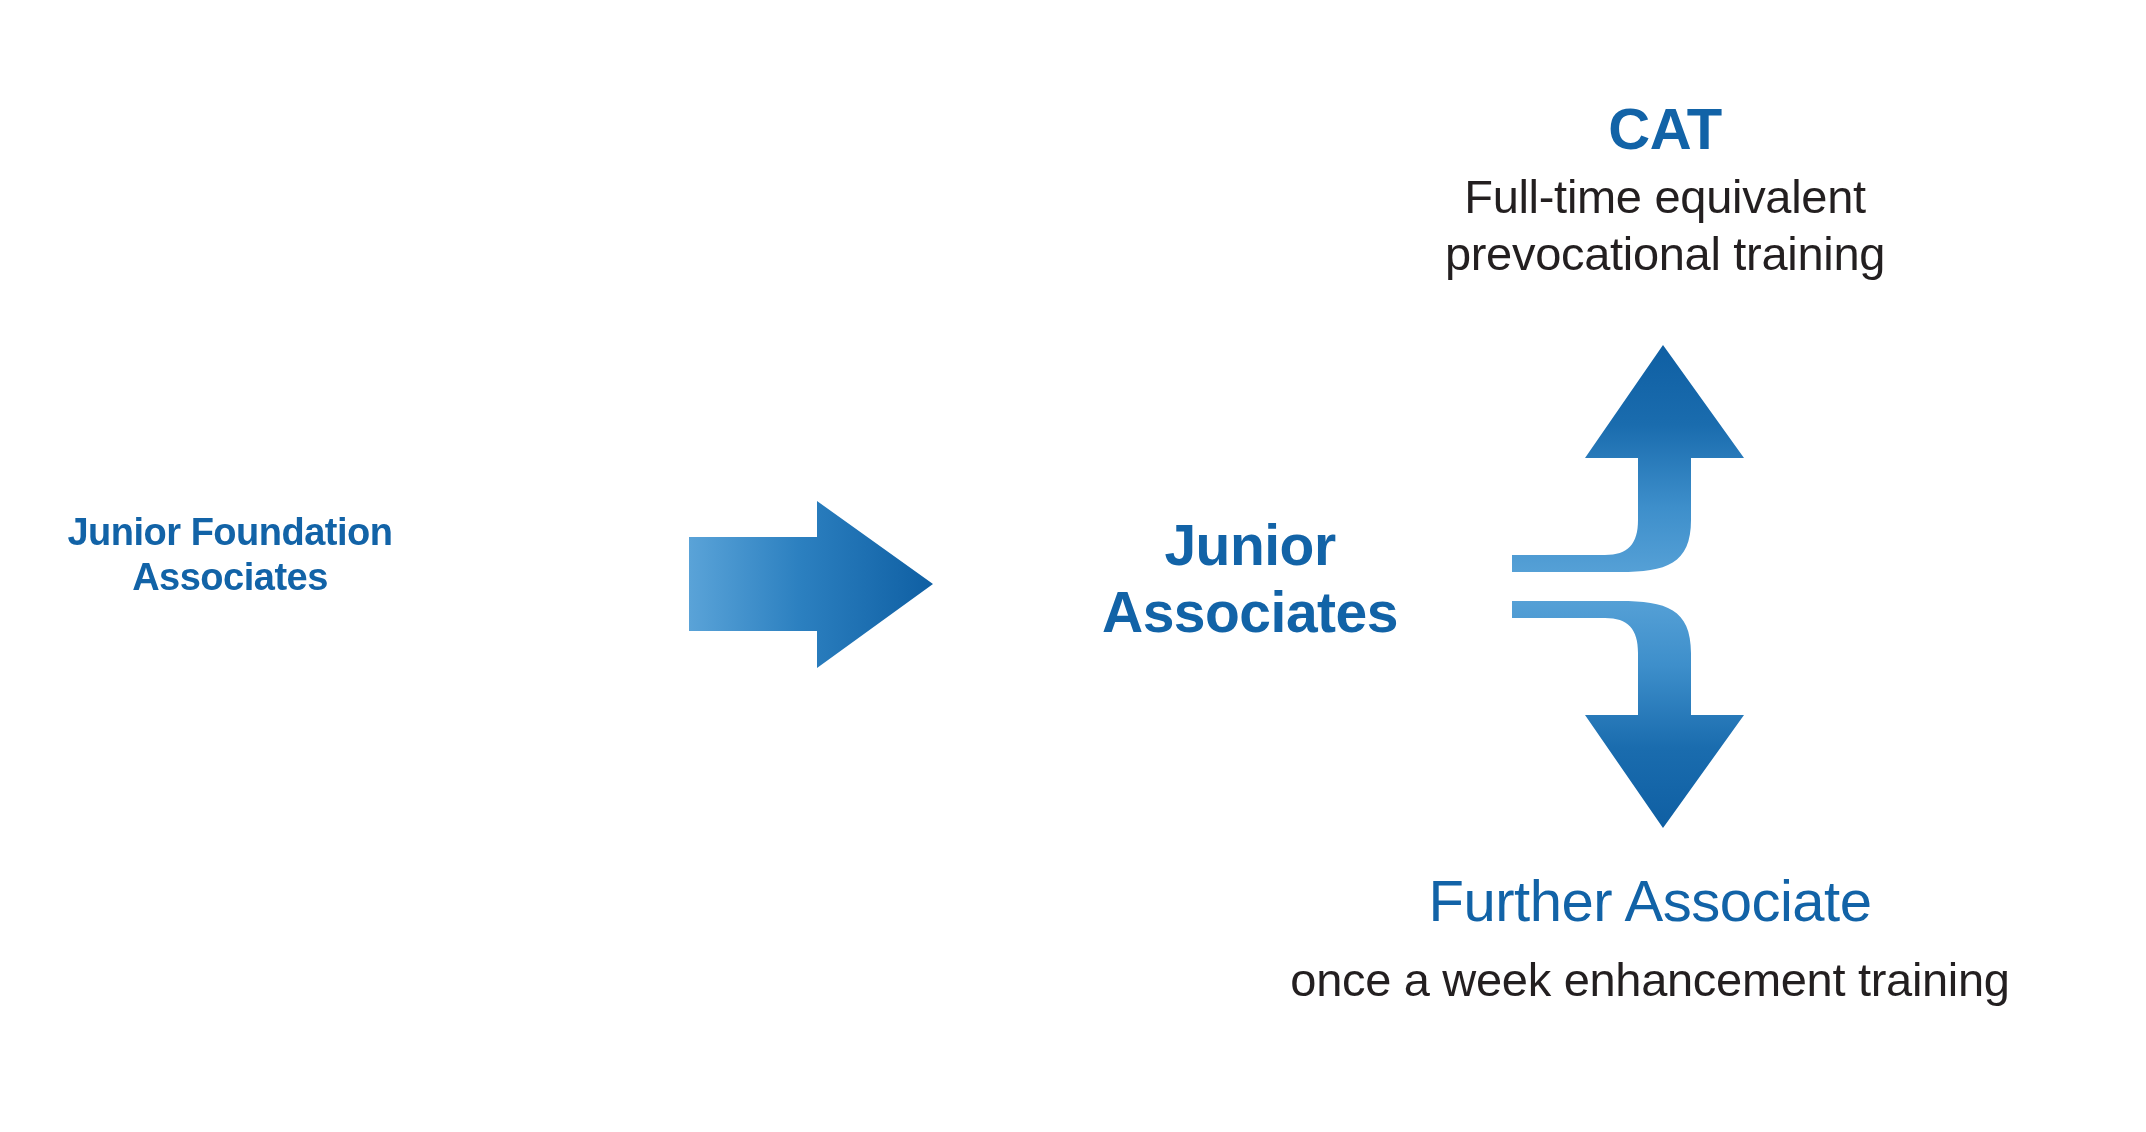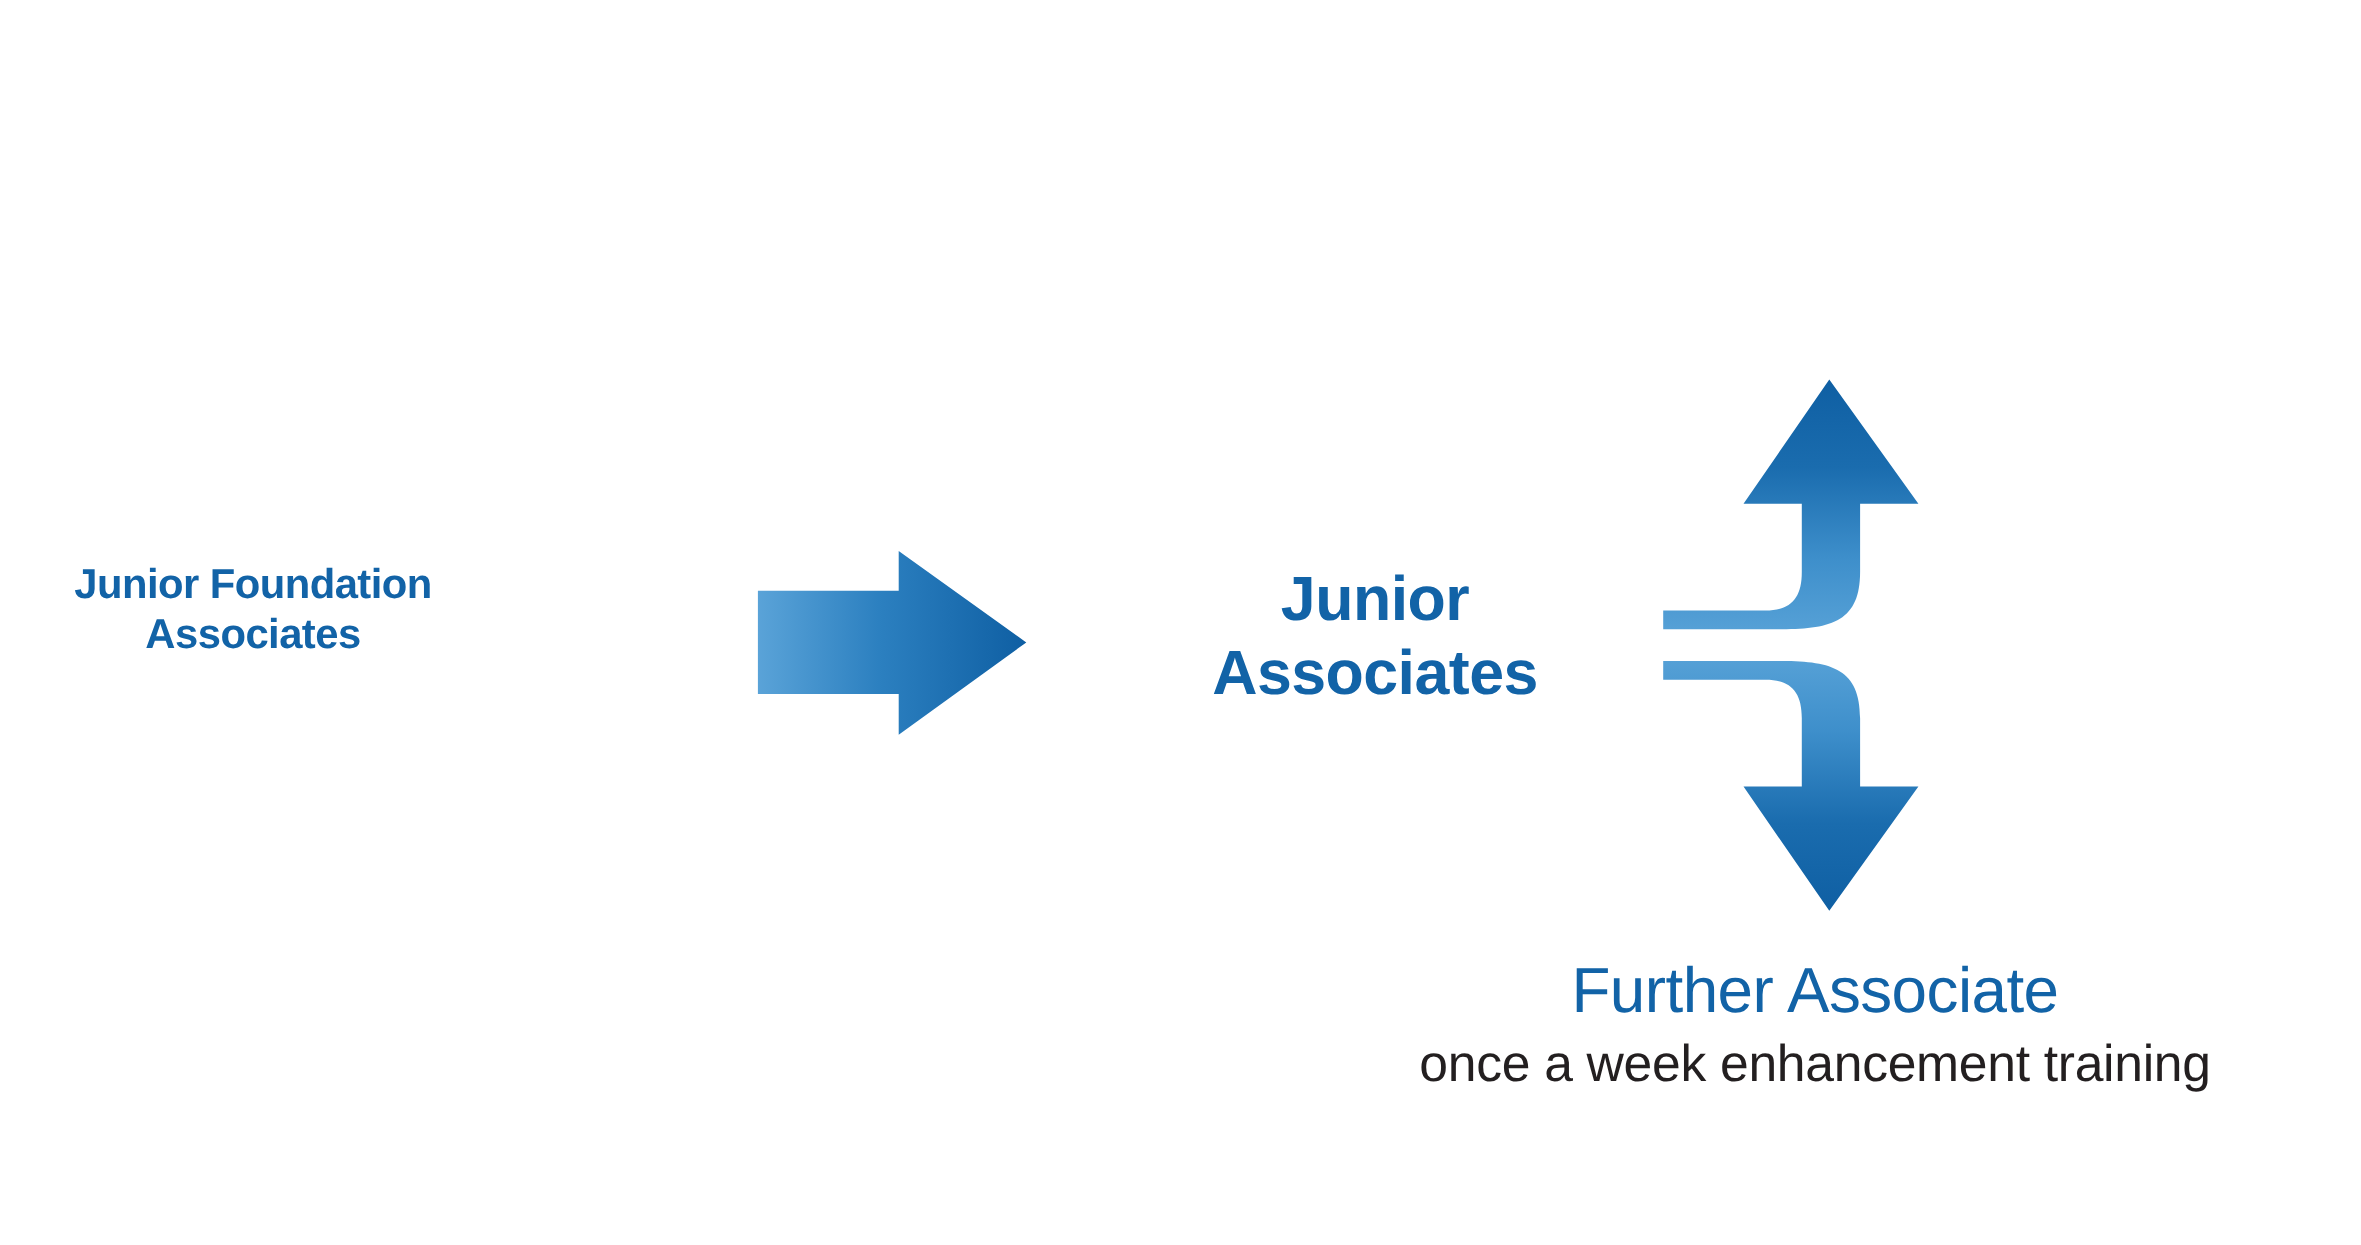--- a/index.html
+++ b/index.html
@@ -81,21 +81,21 @@
     font-weight: normal;
     font-size: 58px;
     line-height: 1.0;
     letter-spacing: -0.5px;
   }
   #fa-desc {
     color: #231f20;
     font-weight: normal;
     font-size: 47px;
     line-height: 1.2;
-    margin-top: 9px;
+    margin-top: 22px;
     letter-spacing: -0.3px;
   }
 
   
   #right-arrow {
     position: absolute;
     left: 686px;
     top: 498px;
     width: 250px;
     height: 175px;
@@ -125,20 +125,25 @@
           <stop offset="100%" stop-color="#0f5fa3"></stop>
         </linearGradient>
       </defs>
       <path d="M 3 39 L 131 39 L 131 3 L 247 86 L 131 170 L 131 133 L 3 133 Z" fill="url(#gradRight)"></path>
     </svg>
   </div>
 
   <div class="node-label" id="ja-label">Junior
 Associates</div>
 
+  <div id="cat-group">
+    <div id="cat-title">CAT</div>
+    <div id="cat-desc">Full-time equivalent
+prevocational training</div>
+  </div>
 
   <div id="split-arrow">
     <svg width="270" height="510" viewBox="0 0 270 510" xmlns="http://www.w3.org/2000/svg">
       <defs>
         <linearGradient id="gradUp" x1="0" y1="0" x2="0" y2="1">
           <stop offset="0%" stop-color="#0f5fa3"></stop>
           <stop offset="35%" stop-color="#1a6cae"></stop>
           <stop offset="72%" stop-color="#3e8fcb"></stop>
           <stop offset="100%" stop-color="#55a0d6"></stop>
         </linearGradient>

